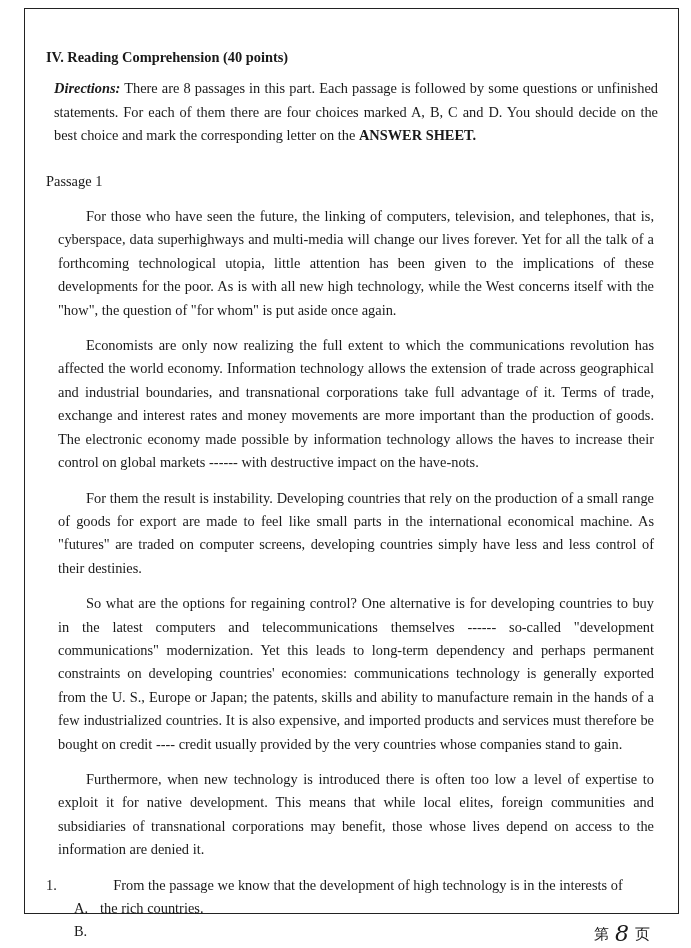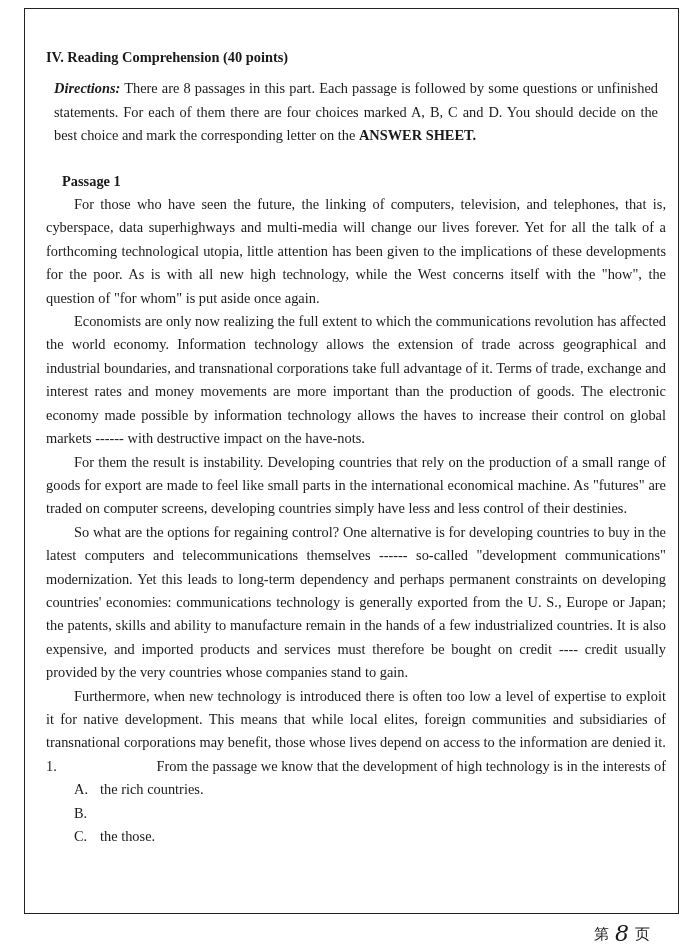--- a/index.html
+++ b/index.html
@@ -13,25 +13,25 @@
       border: 1.5px solid #222; box-sizing: border-box;
     }
     .content {
       position: absolute; left: 46px; top: 46px; width: 620px;
       font-size: 14.4px; line-height: 23.4px; text-align: justify;
     }
     .title { font-weight: bold; font-size: 14.4px; margin: 0; }
     .directions { margin: 8px; }
     .directions em { font-weight: bold; font-style: italic; }
     .directions strong { font-weight: bold; }
-    .passage-title { font-weight: bold; margin: 22px 0 0 16px; }
-    .para { margin: 0; text-indent: 28px; }
+    .passage-title { font-weight: normal; margin: 22px 0 0 0; }
+    .para { margin: 12px; text-indent: 28px; }
     .question { margin: 0; display: flex; }
     .qnum { width: 24px; flex: none; padding-left: 0; }
-    .qtext { flex: 1; text-align: right; }
+    .qtext { flex: 1; text-align: center; }
     .options { margin: 0; padding-left: 28px; }
     .option { display: flex; }
     .olabel { width: 26px; flex: none; }
     .page-number {
       position: absolute; top: 924px; left: 594px;
       font-size: 15px; font-family: "DejaVu Sans", sans-serif;
       display: flex; align-items: center; gap: 6px;
     }
     .page-number .num {
       font-family: "DejaVu Serif", serif; font-style: italic; font-size: 22px;

